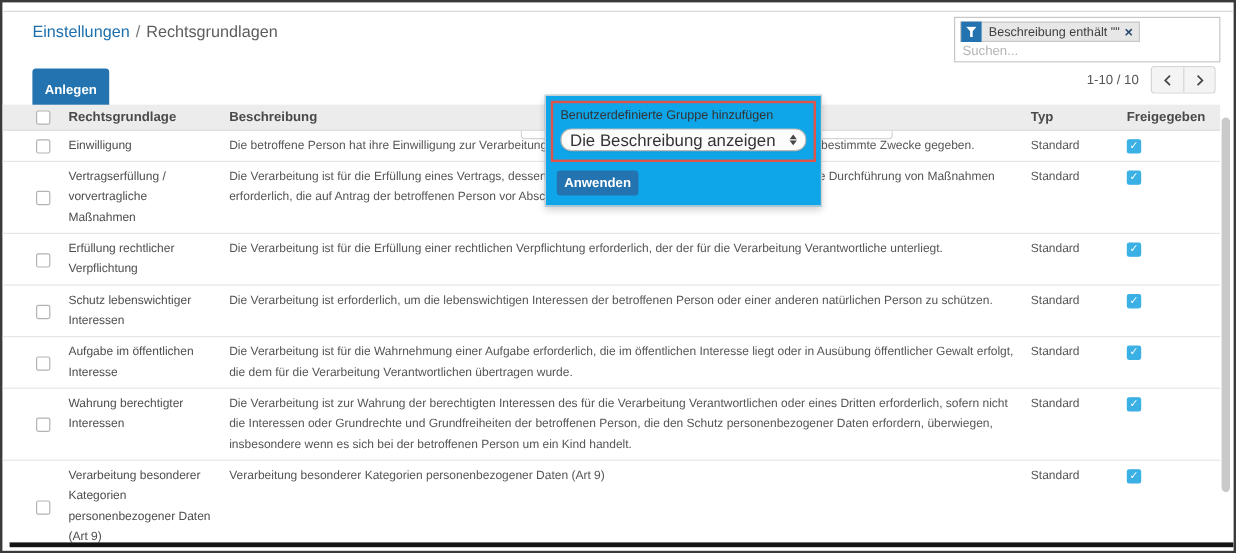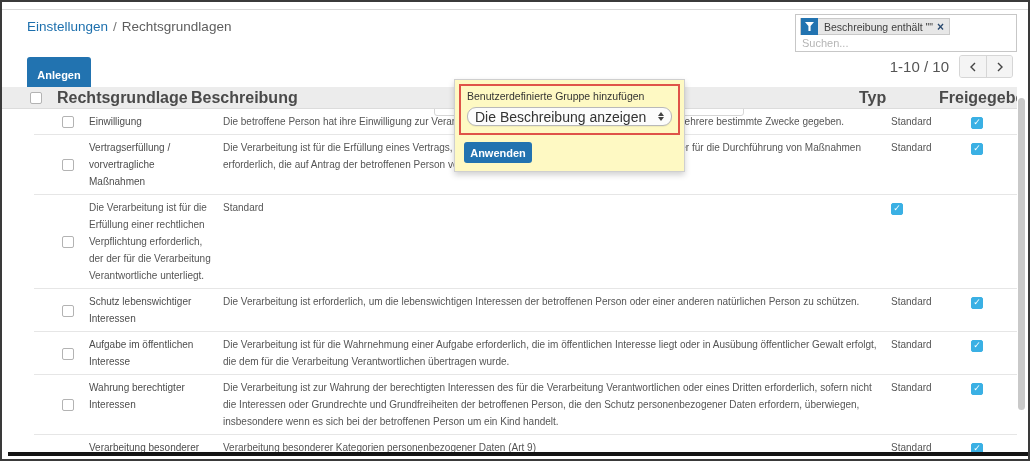--- a/index.html
+++ b/index.html
@@ -29,39 +29,39 @@
   
   .btn-primary{background:var(--primary-blue); color:#fff; border:none; border-radius:3px; font-family:"Liberation Sans",sans-serif; font-weight:bold; font-size:11px; cursor:pointer;}
   .btn-create{position:absolute; left:25px; top:55px; width:64px; height:36px;}
   .toolbar{position:absolute; left:432px; top:49px; height:28px; display:flex; align-items:center; border:1px solid #d6d6d6; border-radius:3px; background:#fff;margin-top:37px;}
   .tb-btn{display:flex; align-items:center; gap:5px; padding:0 12px; font-size:11px; color:#3c3c3c; background:#fff; border:none; cursor:pointer; font-family:"Liberation Sans",sans-serif;}
   .tb-btn.groupby{background:#e4e4e4; border:2px solid var(--highlight-green); margin:-1px 0;}
   .caret{width:0; height:0; border-left:3.5px solid transparent; border-right:3.5px solid transparent; border-top:4px solid #555; margin-left:2px;}
   .hamburger{font-size:12px; color:#444; line-height:1;}
   .star{font-size:11px; color:#3c3c3c; line-height:1;}
   .pager{position:absolute; right:15px; top:53px; display:flex; align-items:center; gap:10px;}
-  .pager-range{font-size:15px; color:#555;}
+  .pager-range{font-size:11px; color:#555;}
   .pager-buttons{display:flex; border:1px solid #d6d6d6; border-radius:3px; overflow:hidden; background:#f4f4f4;}
   .pager-btn{width:26px; height:21px; display:flex; align-items:center; justify-content:center; background:#f4f4f4; border:none; cursor:pointer; color:#444;}
   .pager-btn + .pager-btn{border-left:1px solid #d6d6d6;}
 
   
   .table{position:absolute; left:0; top:85px; width:1015px; height:366px; overflow:hidden; font-size:10px; color:#555;}
   .row{display:grid; grid-template-columns:55px 134px 668px 80px auto; align-items:start;}
-  .thead{background:var(--header-bg); font-size:16px; font-weight:bold; color:#4a4a4a; height:22px; align-items:center; border-bottom:1px solid #dcdcdc;}
-  .trow{border-bottom:1px solid #e6e6e6; padding:4px 0; line-height:17px;margin-left:32px;}
+  .thead{background:var(--header-bg); font-size:11px; font-weight:bold; color:#4a4a4a; height:22px; align-items:center; border-bottom:1px solid #dcdcdc;}
+  .trow{border-bottom:1px solid #e6e6e6; padding:4px 0; line-height:17px;}
   .cb-cell{padding-left:28px; display:flex; align-items:center; height:100%; padding-top:1px;}
   .cb{width:12px; height:12px; border:1px solid #b3b3b3; border-radius:2px; background:#fff; display:inline-flex; align-items:center; justify-content:center; font-size:9px; color:#fff; cursor:pointer;}
   .cb.checked{background:var(--check-blue); border-color:var(--check-blue);}
   .col{padding-right:10px;}
   .col.typ{white-space:nowrap;}
   .cell-name{color:#4d4d4d;}
 
   
-  .dropdown{position:absolute; left:452px; top:77px; width:231px; background:#fef9c3; border:1px solid #cfcfcf; box-shadow:0 3px 6px rgba(0,0,0,.18); padding:4px 4px 8px 4px; z-index:6;}
+  .dropdown{position:absolute; left:452px; top:77px; width:231px; background:#0ea5e9; border:1px solid #cfcfcf; box-shadow:0 3px 6px rgba(0,0,0,.18); padding:4px 4px 8px 4px; z-index:6;}
   .redbox{border:2px solid var(--highlight-red); padding:4px 6px 7px 6px;}
   .dd-label{font-size:10.5px; color:#333; margin-bottom:5px; white-space:nowrap;}
   .dd-select{height:19px; border:1px solid #b9b9b9; border-radius:9px; background:#fcfcfc; display:flex; align-items:center; justify-content:space-between; padding:0 7px; font-size:14px; color:#333; cursor:pointer; box-shadow:0 1px 1px rgba(0,0,0,.06);}
   .updown{display:flex; flex-direction:column; gap:1px; align-items:center;}
   .tri-up{width:0;height:0;border-left:3px solid transparent;border-right:3px solid transparent;border-bottom:4px solid #444;}
   .tri-down{width:0;height:0;border-left:3px solid transparent;border-right:3px solid transparent;border-top:4px solid #444;}
   .btn-apply{margin:7px 0 0 5px; width:68px; height:21px;}
 
   
   .sb-thumb{position:absolute; right:3px; top:96px; width:7px; height:312px; background:#c9c9c9; border-radius:4px; cursor:grab;}
@@ -153,20 +153,21 @@
     <span class="col name cell-name">Vertragserfüllung / vorvertragliche Maßnahmen</span>
     <span class="col desc">Die Verarbeitung ist für die Erfüllung eines Vertrags, dessen Vertragspartei die betroffene Person ist, oder für die Durchführung von Maßnahmen erforderlich, die auf Antrag der betroffenen Person vor Abschluss eines Vertrags erfolgen.</span>
     <span class="col typ">Standard</span>
     <span class="col rel"><span class="cb checked">✓</span></span>
   </div>
 
   <div class="row trow">
     <span class="cb-cell">
             <span class="cb"></span>
           </span>
+    <span class="col name cell-name">Erfüllung rechtlicher Verpflichtung</span>
     <span class="col desc">Die Verarbeitung ist für die Erfüllung einer rechtlichen Verpflichtung erforderlich, der der für die Verarbeitung Verantwortliche unterliegt.</span>
     <span class="col typ">Standard</span>
     <span class="col rel"><span class="cb checked">✓</span></span>
   </div>
 
   <div class="row trow">
     <span class="cb-cell">
             <span class="cb"></span>
           </span>
     <span class="col name cell-name">Schutz lebenswichtiger Interessen</span>

